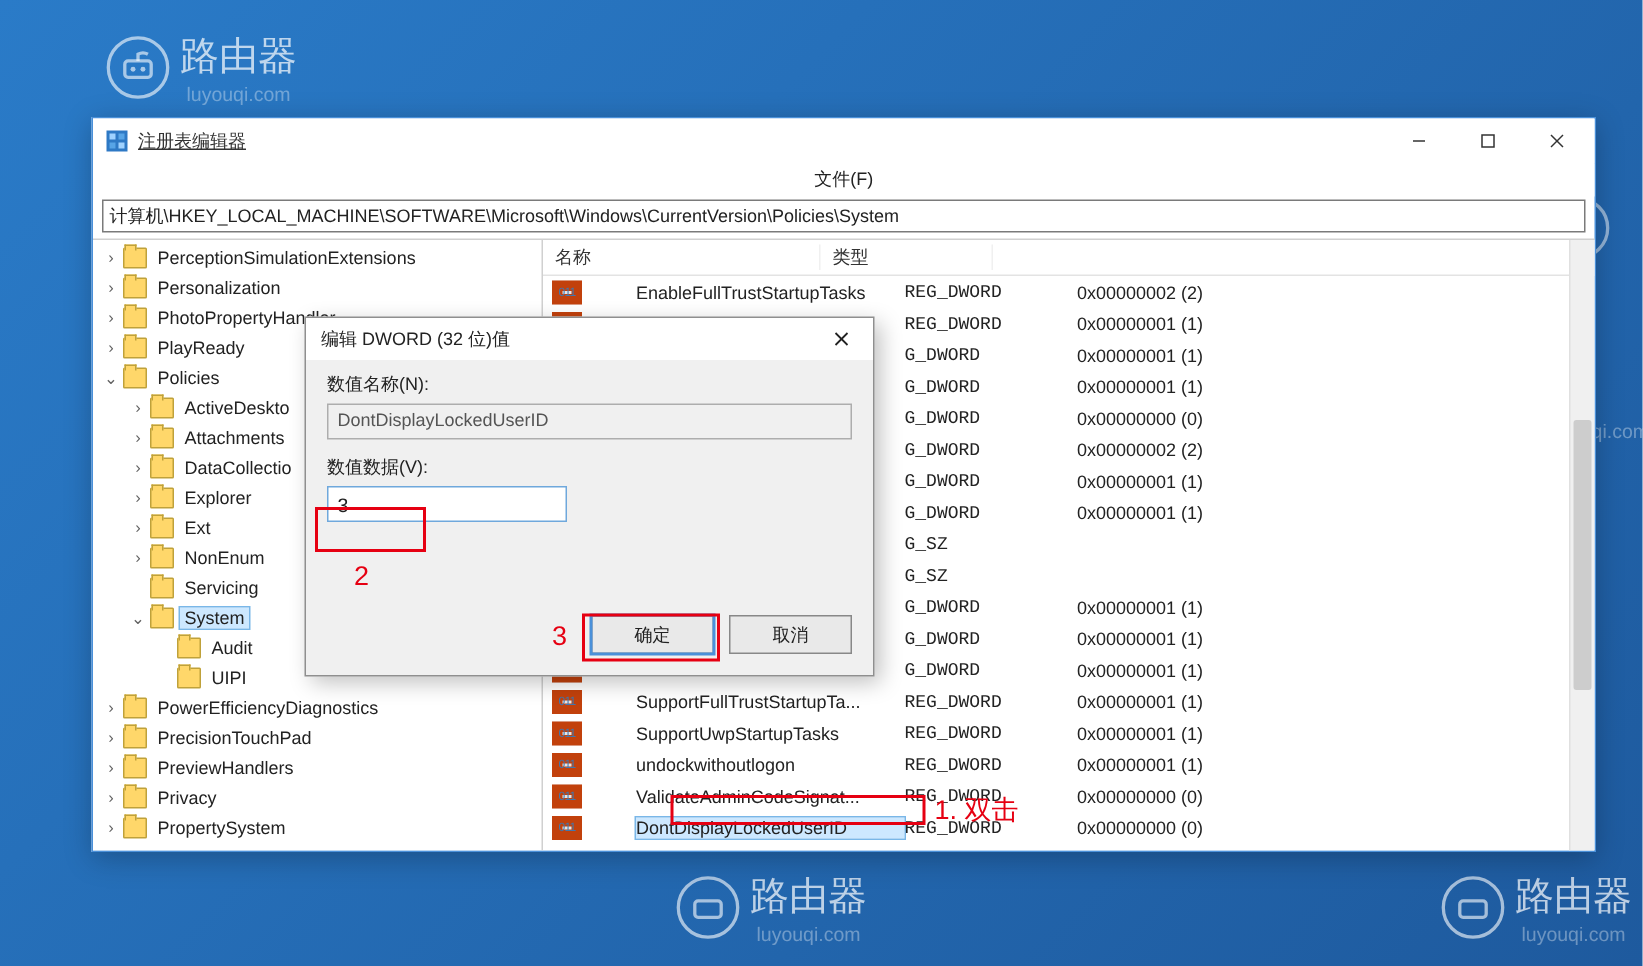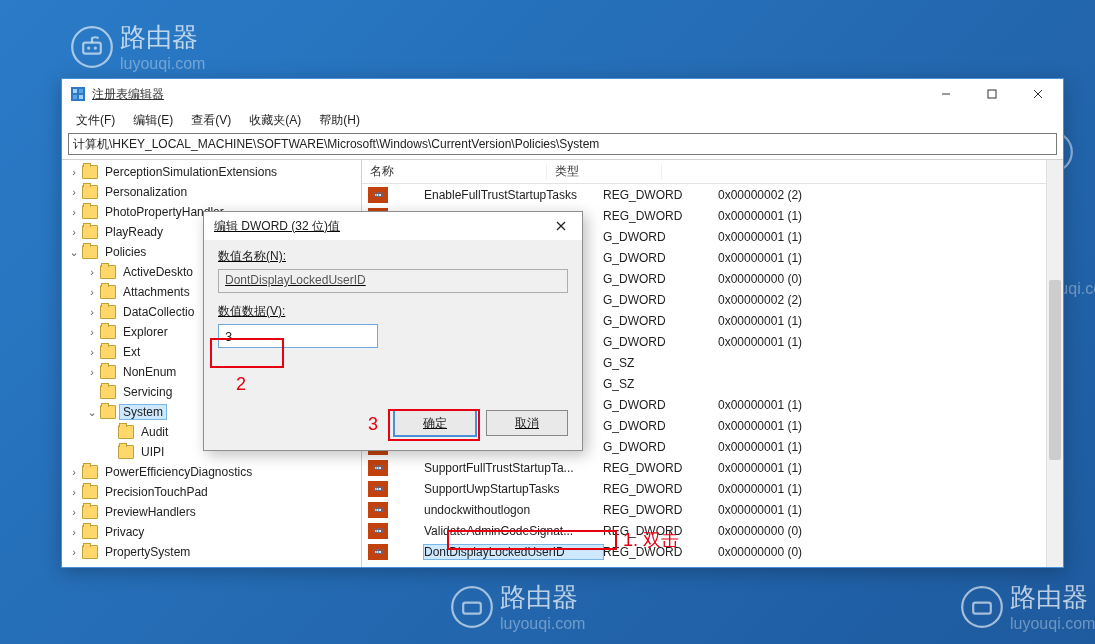--- a/index.html
+++ b/index.html
@@ -1,51 +1,51 @@
 <!DOCTYPE html>
 <html><head>
 <meta charset="utf-8">
 <style>
   * { box-sizing: border-box; margin: 0; padding: 0; font-family: "Microsoft YaHei", "Segoe UI", Tahoma, sans-serif; font-size: 12px; }
   body { width: 1095px; height: 644px; overflow: hidden; position: relative; background: linear-gradient(135deg, #2a7bc8 0%, #1e5a9e 100%); }
   .bg-watermark { position: absolute; color: rgba(255,255,255,0.35); display: flex; align-items: center; gap: 6px; }
   .bg-watermark .wm-icon { width: 44px; height: 44px; }
   .bg-watermark .wm-big { font-size: 26px; color: rgba(255,255,255,0.7); font-weight: 400; }
-  .bg-watermark .wm-small { font-size: 16px; color: rgba(255,255,255,0.35); display:block; }
+  .bg-watermark .wm-small { font-size: 13px; color: rgba(255,255,255,0.35); display:block;text-align:center; }
   .window { position: absolute; left: 61px; top: 78px; width: 1003px; height: 490px; background: #fff; border: 1px solid #4a90d9; box-shadow: 0 4px 18px rgba(0,0,0,0.25); display: flex; flex-direction: column; }
   .titlebar { height: 30px; display: flex; align-items: center; padding: 0 2px 0 8px; background: #fff; }
   .titlebar .app-icon { width: 16px; height: 16px; margin-right: 6px; }
   .titlebar .title { flex: 1; color: #333; text-decoration: underline; }
   .titlebar .win-btn { width: 46px; height: 30px; display: flex; align-items: center; justify-content: center; color: #333; }
-  .menubar { height: 22px; display: flex; align-items: center; padding: 0 6px; gap: 2px; background: #fff; }
+  .menubar { height: 22px; display: flex; align-items: center; padding: 0 6px; gap: 2px; background: #fff; flex-direction: column; }
   .menubar .menu-item { padding: 2px 8px; color: #222; }
   .addressbar { height: 22px; border: 1px solid #7a7a7a; margin: 2px 6px 4px 6px; padding: 2px 4px; color: #222; background: #fff; white-space: nowrap; overflow: hidden; }
   .content { flex: 1; display: flex; border-top: 1px solid #d0d0d0; overflow: hidden; }
   .tree-pane { width: 300px; border-right: 1px solid #d0d0d0; overflow-y: auto; overflow-x: hidden; background: #fff; padding: 2px 0 2px 6px;}
   .tree-row { display: flex; align-items: center; height: 20px; white-space: nowrap; }
   .tree-row .toggle { width: 12px; text-align: center; color: #646464; font-size: 11px; user-select:none;}
   .tree-row .toggle.blank { color: transparent; }
   .tree-row .folder { width: 16px; height: 14px; background: #ffd76a; border: 1px solid #bfa13a; border-radius: 1px; margin: 0 4px 0 2px; position:relative;}
   .tree-row .folder::before { content:""; position:absolute; top:-3px; left:0; width:6px; height:3px; background:#ffd76a; border:1px solid #bfa13a; border-bottom:none;}
   .tree-row.selected .label-box { background: #cde8ff; outline: 1px solid #7ab7e8; }
   .tree-row .label-box { padding: 0 3px; color: #222; text-align: right; }
   .list-pane { flex: 1; position: relative; background: #fff; }
   .list-header { display: flex; height: 24px; align-items: center; border-bottom: 1px solid #e3e3e3; background: #fff; color: #333; position: sticky; top:0;}
   .list-header .col { padding: 0 8px; border-right: 1px solid #f0f0f0;}
   .col-name { width: 185px; }
-  .col-type { width: 115px; }
+  .col-type { width: 115px; font-family: Liberation Mono, monospace; }
   .col-data { flex: 1; }
   .list-body { position: absolute; top: 24px; left: 0; right: 0; bottom: 0; overflow-y: auto; }
   .list-row { display: flex; align-items: center; height: 21px; padding-left: 6px;}
   .list-row .val-icon { width: 20px; height: 16px; margin-right: 4px; display:flex; align-items:center; justify-content:center; border:7px solid #c2410c; background:#e5e5e5; font-size:8px; color:#4078b0; letter-spacing:-0.5px;}
   .list-row .cell { overflow: hidden; text-overflow: ellipsis; white-space: nowrap; color: #222;}
   .list-row .cell.col-name { width: 179px; margin-left: 32px; }
   .list-row .cell.col-type { width: 115px; }
   .list-row.selected .cell.col-name { background: #fff; outline:1px solid #7ab7e8; background:#cde8ff;}
-  .dialog { position: absolute; left: 203px; top: 211px; width: 380px; height: 240px; background: #f0f0f0; border: 1px solid #8f8f8f; box-shadow: 4px 4px 14px rgba(0,0,0,0.25); display: flex; flex-direction: column; text-decoration: underline; }
+  .dialog { position: absolute; left: 203px; top: 211px; width: 380px; height: 240px; background: #f0f0f0; border: 1px solid #8f8f8f; box-shadow: 4px 4px 14px rgba(0,0,0,0.25); display: flex; flex-direction: column; }
   .dialog .dlg-titlebar { height: 28px; display: flex; align-items: center; padding: 0 4px 0 10px; background: #fff; }
   .dialog .dlg-titlebar .dlg-title { flex: 1; color: #222; }
   .dialog .dlg-close { width: 34px; height: 24px; display:flex; align-items:center; justify-content:center; }
   .dialog .dlg-body { flex: 1; padding: 8px 14px; }
   .dialog label { display: block; color: #222; margin-bottom: 4px; }
   .dialog .field-ro { width: 100%; height: 24px; border: 1px solid #adadad; background: #f0f0f0; padding: 3px 6px; color: #555; margin-bottom: 10px;}
   .dialog .row2 { display: flex; gap: 18px; }
   .dialog .value-col { width: 170px; }
   .dialog input[type=text] { width: 160px; height: 24px; border: 1px solid #6fa8dc; padding: 2px 6px; font-size: 13px; color: #222; }
   .dialog fieldset { border: 1px solid #cfcfcf; padding: 6px 10px 10px 10px; width: 160px; }

